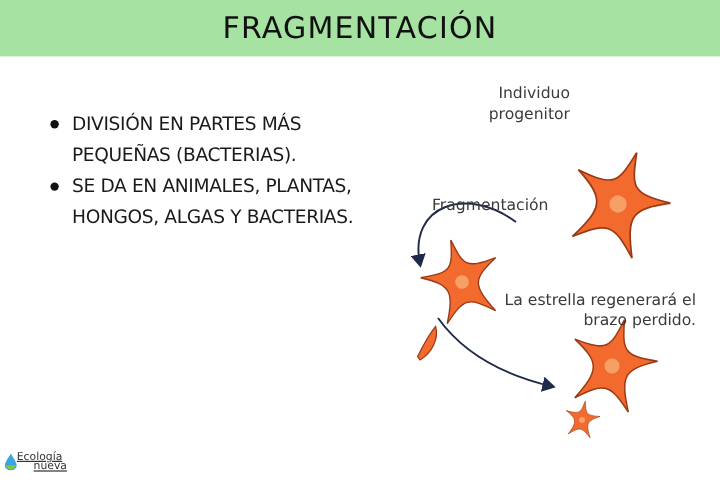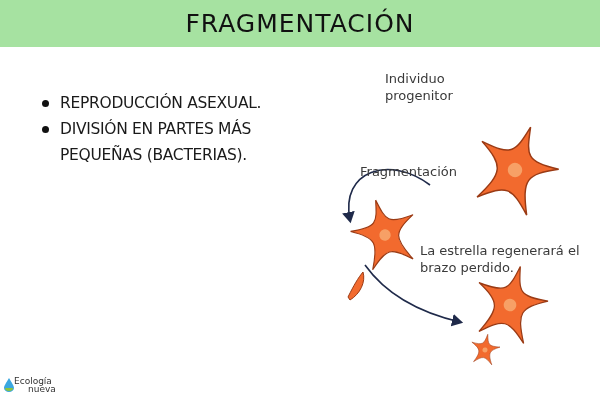--- a/index.html
+++ b/index.html
@@ -3,35 +3,35 @@
 <meta charset="utf-8">
 <style>
   html,body{margin:0;padding:0;}
   body{width:600px;height:400px;background:#ffffff;position:relative;overflow:hidden;font-family:"DejaVu Sans",sans-serif;}
   .header{position:absolute;left:0;top:0;width:600px;height:47px;background:#a6e2a1;display:flex;align-items:center;justify-content:center;}
   .header h1{margin:0;font-size:25px;font-weight:normal;letter-spacing:1px;color:#111;font-family:"DejaVu Sans",sans-serif;}
   .bullets{position:absolute;left:38px;top:90px;width:290px;margin:0;padding:0;list-style:none;}
   .bullets li{position:relative;padding-left:22px;font-size:15.5px;line-height:26px;color:#1a1a1a;font-family:"DejaVu Sans",sans-serif;letter-spacing:-0.3px;}
   .bullets li::before{content:"";position:absolute;left:4px;top:10px;width:7px;height:7px;border-radius:50%;background:#111;}
   .diagram{position:absolute;left:330px;top:60px;width:270px;height:330px;}
-  .lbl{position:absolute;font-family:"DejaVu Sans",sans-serif;color:#3a3a3a;font-size:13px;line-height:17px;text-align:left;}
+  .lbl{position:absolute;font-family:"DejaVu Sans",sans-serif;color:#3a3a3a;font-size:13px;line-height:17px;text-align:right;}
   .logo{position:absolute;left:4px;top:377px;display:flex;align-items:center;}
-  .logo-text{font-size:9px;line-height:8px;color:#333;font-family:"DejaVu Sans",sans-serif;}
+  .logo-text{font-size:9px;line-height:8px;color:#333;font-family:"DejaVu Sans",sans-serif;text-decoration:underline;}
   .logo-text span{display:block;}
 </style>
 </head>
 <body>
 
 <div class="header">
   <h1>FRAGMENTACIÓN</h1>
 </div>
 
 <ul class="bullets">
-  <li>REPRODUCCIÓN ASEXUAL.</li>
   <li>DIVISIÓN EN PARTES MÁS PEQUEÑAS (BACTERIAS).</li>
+  <li>SE DA EN ANIMALES, PLANTAS, HONGOS, ALGAS Y BACTERIAS.</li>
 </ul>
 
 <div class="diagram">
   <svg width="270" height="330" viewBox="0 0 270 330">
     <defs>
       <marker id="ah" markerWidth="8" markerHeight="8" refX="5" refY="4" orient="auto">
         <path d="M0,0 L7,4 L0,8 Z" fill="#1f2a4a"></path>
       </marker>
       <g id="star">
         <path d="M0,-38 C5,-14 6,-10 34,-13 C10,0 8,5 22,32 C2,14 -2,14 -22,32 C-9,6 -10,0 -34,-13 C-6,-10 -5,-14 0,-38 Z" fill="#f26a2e" stroke="#9a3a14" stroke-width="1.2"></path>

